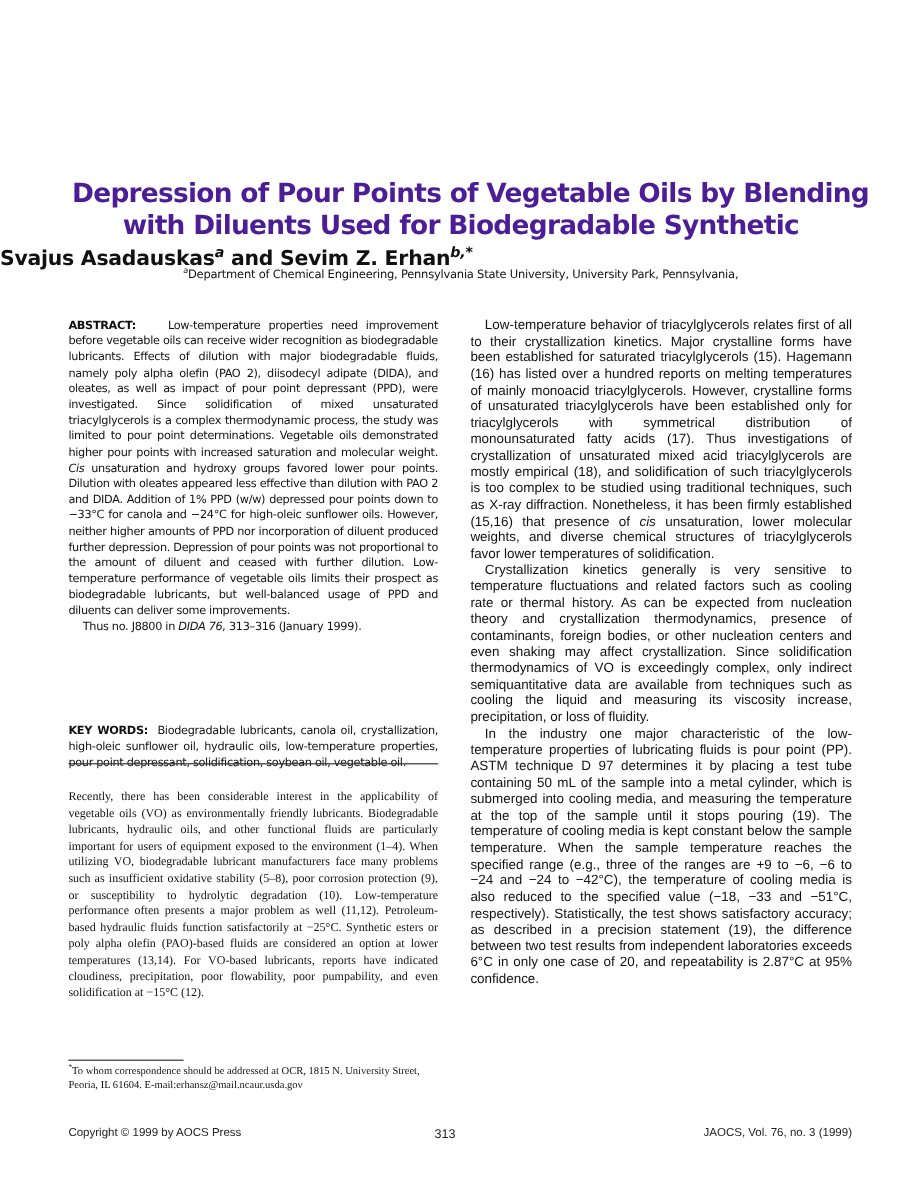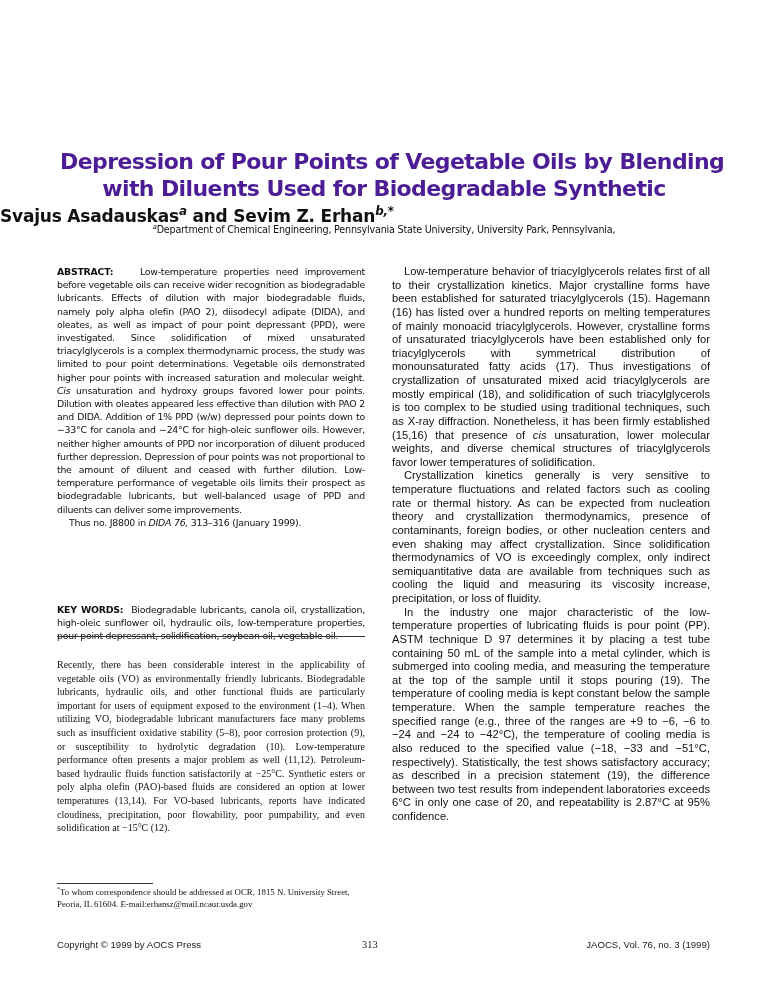--- a/index.html
+++ b/index.html
@@ -50,21 +50,21 @@
 
   .body-right {
     position: absolute; left: 392px; top: 265px; width: 318px;
     font-family: Liberation Sans, sans-serif; font-size: 11.2px; line-height: 13.62px;
     text-align: justify;
   }
   .body-right .indent { text-indent: 12px; }
 
   .footer { position: absolute; top: 939px; font-family: Liberation Sans, sans-serif; font-size: 9.6px; color: #222; }
   .footer-left { left: 57px; }
-  .footer-center { left: 362px; font-family: Liberation Serif, serif; font-size: 10.5px; }
+  .footer-center { left: 362px; font-family: Liberation Sans, sans-serif; font-size: 10.5px; }
   .footer-right { right: 58px; }
 </style>
 </head>
 <body>
 
 <div class="title">
   <div>Depression of Pour Points of Vegetable Oils by Blending</div>
   <div>with Diluents Used for Biodegradable Synthetic</div>
 </div>
 

